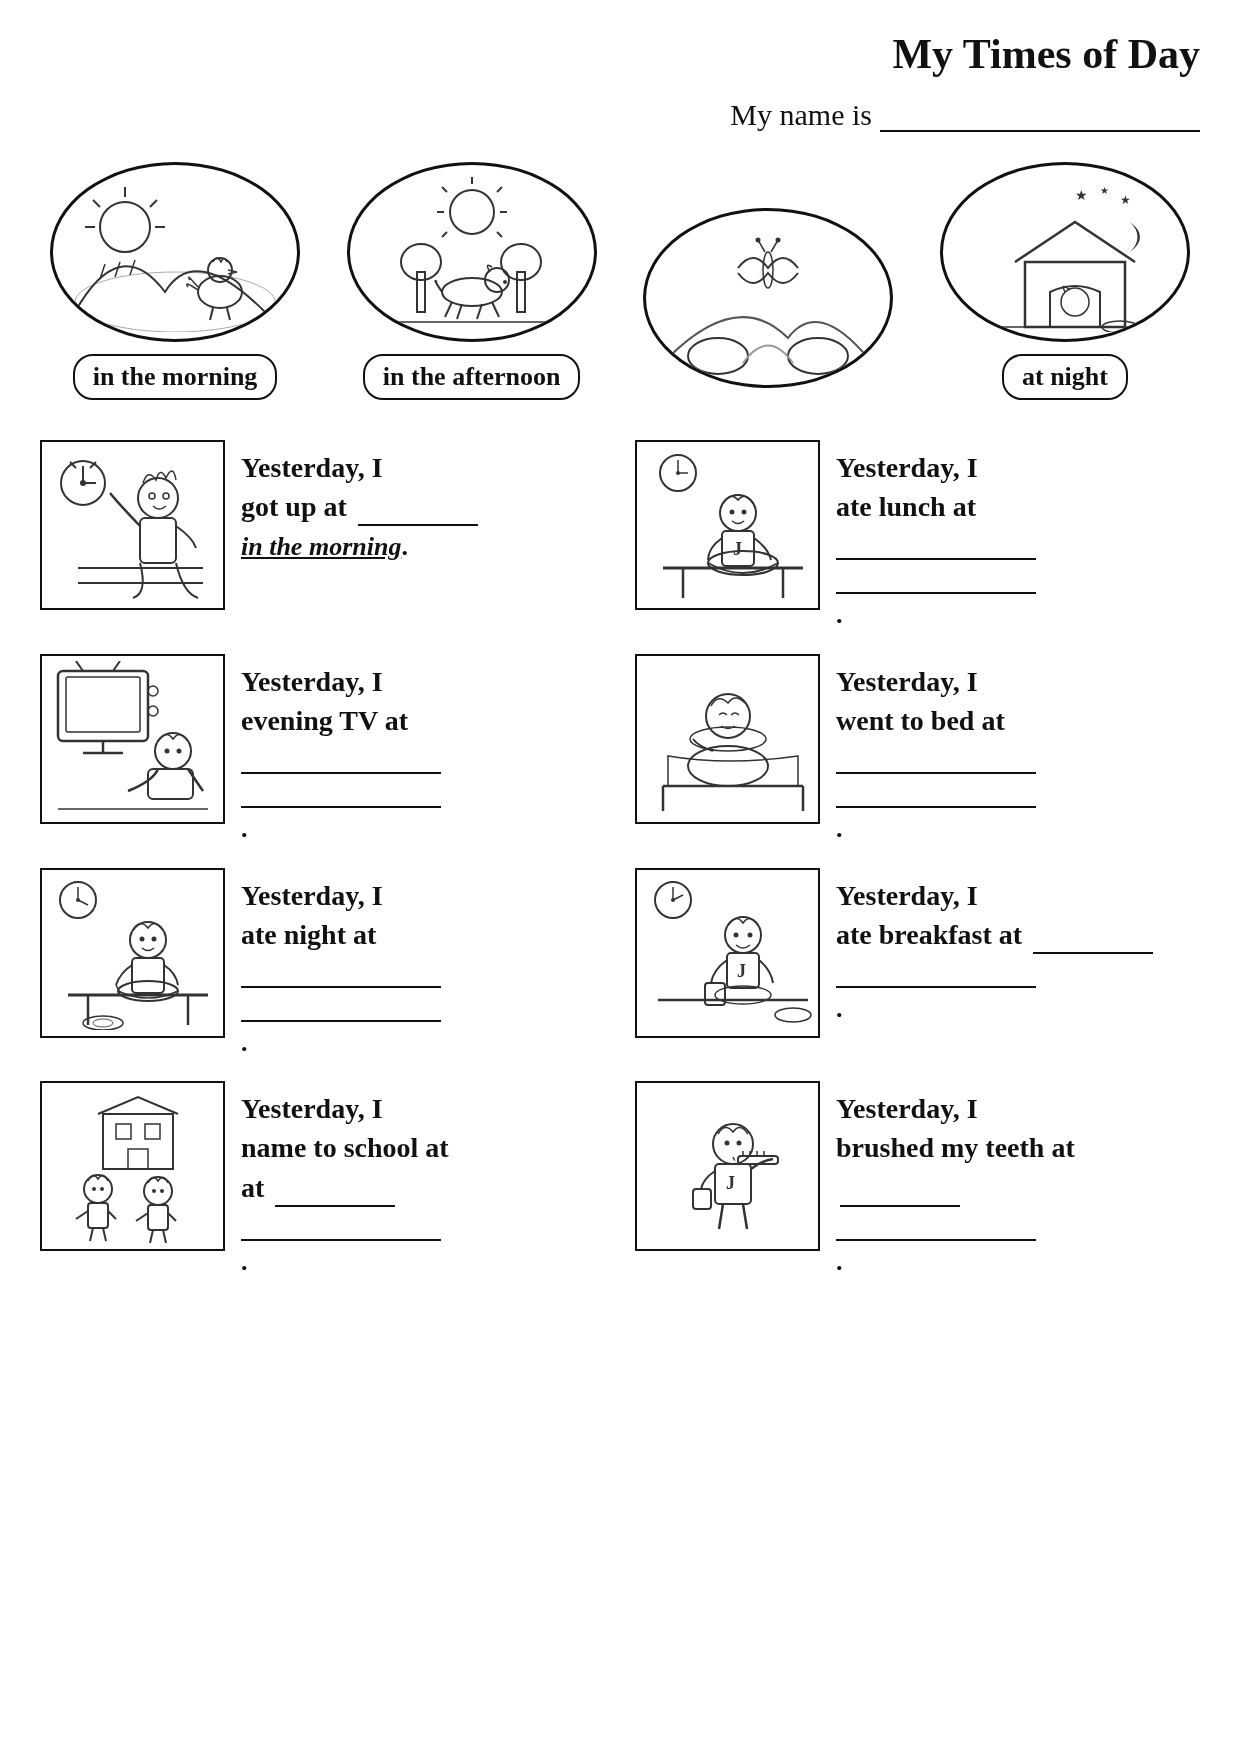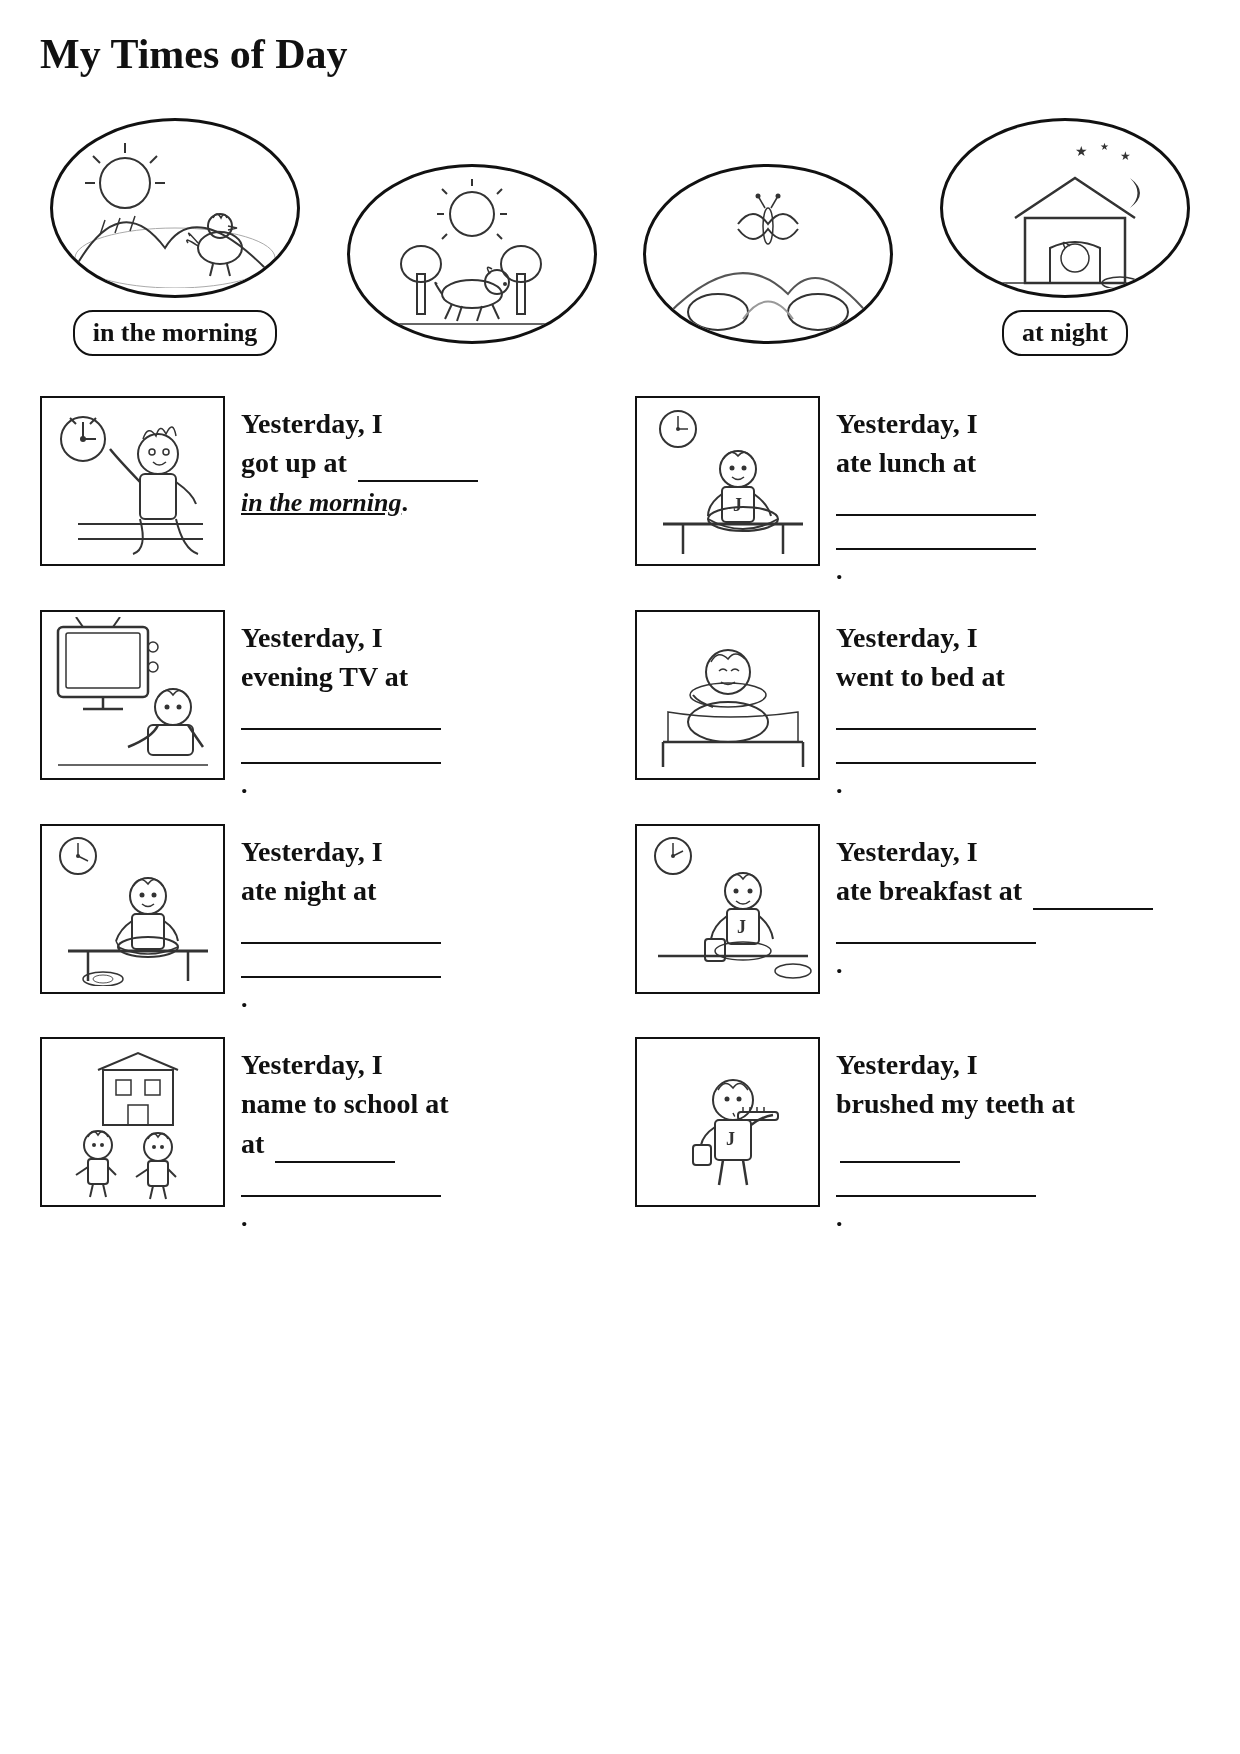--- a/index.html
+++ b/index.html
@@ -8,23 +8,24 @@
       min-height: 1754px;
       background: #fff;
       font-family: 'Comic Sans MS', 'Chalkboard SE', cursive;
       padding: 30px 40px;
       color: #111;
     }
 
     
     .header {
       display: flex;
-      align-items: center;
+      align-items: flex-end;
       gap: 20px;
-      margin-bottom: 40px;
+      margin-bottom: 30px;
+      flex-direction: column;
     }
     .header-title {
       font-size: 42px;
       font-weight: 900;
       font-family: 'Comic Sans MS', cursive;
     }
     .header-name {
       font-size: 30px;
       font-weight: normal;
     }
@@ -137,20 +138,23 @@
     .period {
       font-size: 26px;
       font-weight: bold;
     }
   </style>
 </head>
 <body>
 
 <div class="header">
   <span class="header-title">My Times of Day</span>
+  <span class="header-name">
+    <span>My name is</span><span class="name-line"></span>
+  </span>
 </div>
 
 <div class="times-row">
 
   <div class="time-item">
     <div class="time-oval">
       <svg viewBox="0 0 220 160" xmlns="http://www.w3.org/2000/svg">
 
         <ellipse cx="110" cy="130" rx="100" ry="30" fill="none" stroke="#aaa" stroke-width="1"></ellipse>
 
@@ -213,20 +217,21 @@
         <line x1="120" y1="132" x2="115" y2="147" stroke="#333" stroke-width="2"></line>
         <line x1="130" y1="130" x2="137" y2="145" stroke="#333" stroke-width="2"></line>
 
         <path d="M80,120 Q70,105 75,110" fill="none" stroke="#333" stroke-width="2"></path>
 
         <path d="M128,100 Q122,90 130,95" fill="none" stroke="#333" stroke-width="1.5"></path>
 
         <line x1="20" y1="150" x2="200" y2="150" stroke="#333" stroke-width="1.5"></line>
       </svg>
     </div>
+    <div class="time-label">in the afternoon</div>
   </div>
 
   <div class="time-item">
     <div class="time-oval">
       <svg viewBox="0 0 220 160" xmlns="http://www.w3.org/2000/svg">
 
         <path d="M10,140 Q80,70 130,120 Q160,80 210,140" fill="none" stroke="#555" stroke-width="2"></path>
 
         <path d="M80,50 Q95,30 110,50 Q125,30 140,50" fill="none" stroke="#333" stroke-width="2"></path>
         <path d="M80,55 Q95,75 110,55 Q125,75 140,55" fill="none" stroke="#333" stroke-width="2"></path>

